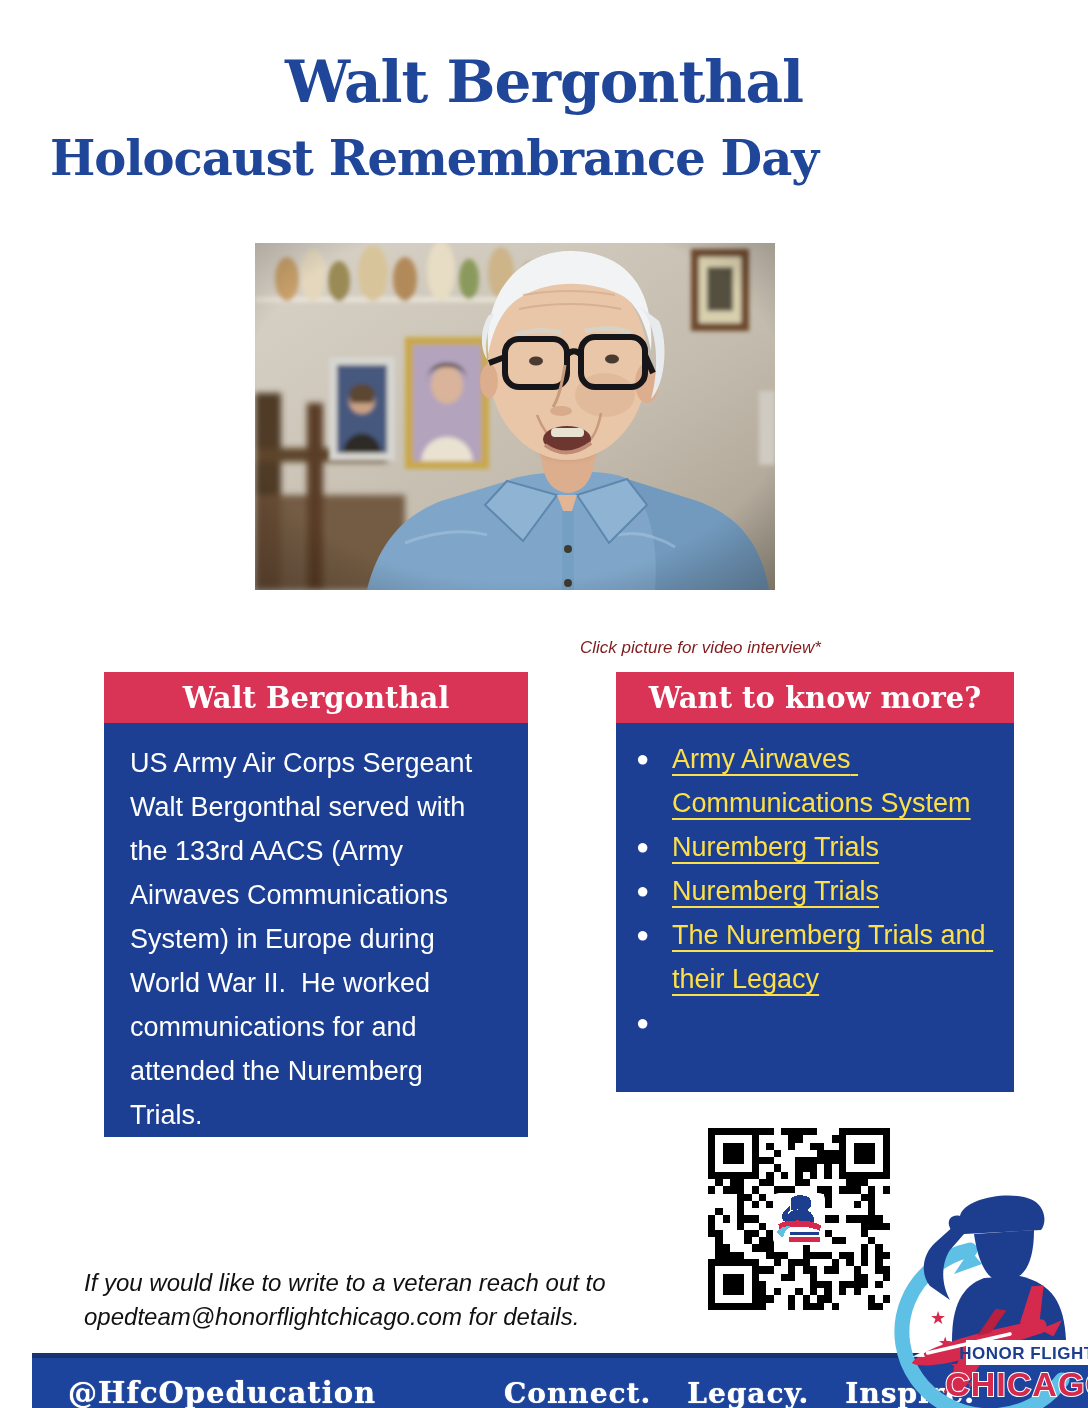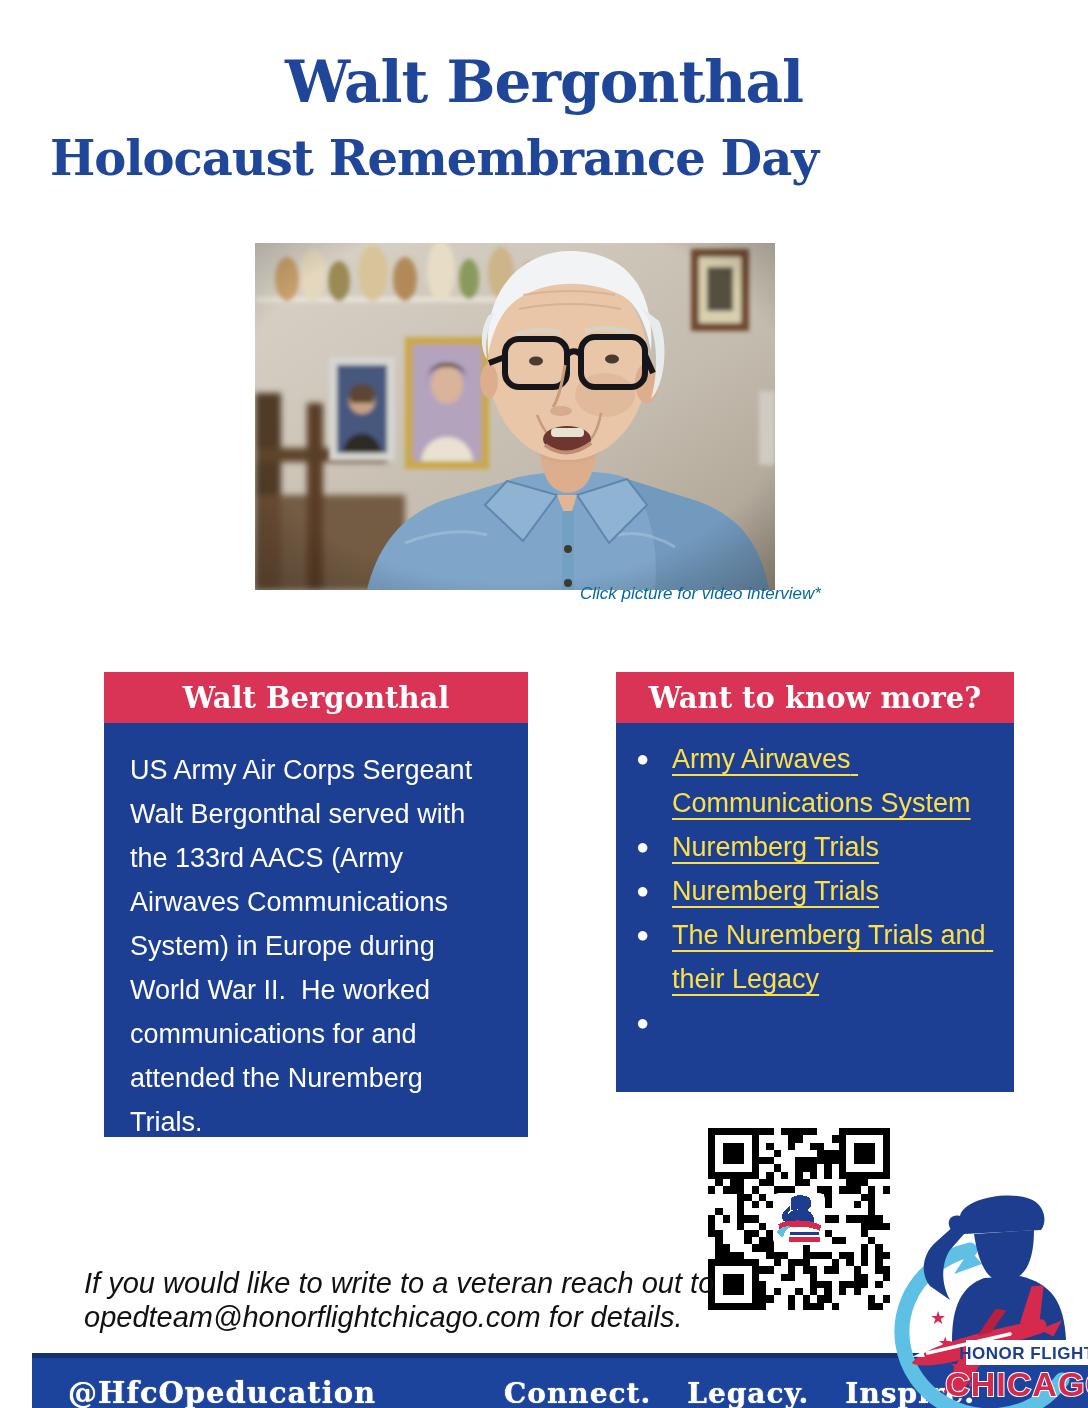--- a/index.html
+++ b/index.html
@@ -31,39 +31,39 @@
     font-size:48px;color:var(--title-blue);letter-spacing:-1px;
   }
 
   
   .photo{
     left:255px;top:243px;width:520px;height:347px;
     cursor:pointer;display:block;
   }
   .photo svg{display:block;width:100%;height:100%;}
   .photo-caption{
-    left:580px;top:584px;
-    font-style:italic;font-size:17px;color:#0369a1;
+    left:580px;top:638px;
+    font-style:italic;font-size:17px;color:#7f1d1d;
   }
 
   
   .panel{overflow:hidden;}
   .panel-header{
     background:var(--header-red);
     height:51px;display:flex;align-items:center;justify-content:center;
     font-family:"DejaVu Serif",serif;font-weight:bold;
     color:#ffffff;font-size:29px;
   }
   .panel-body{
     background:var(--panel-blue);
     color:#ffffff;
   }
   .bio-panel{left:104px;top:672px;width:424px;}
   .bio-panel .panel-body{
-    height:414px;padding:25px 26px;
+    height:414px;padding:18px 26px;
     font-size:27px;line-height:44px;white-space:pre-wrap;
   }
   .links-panel{left:588px;top:672px;width:426px;padding-left:28px;}
   .links-panel .panel-body{
     height:369px;padding:14px 14px 14px 18px;
   }
   .links-panel ul{list-style:none;}
   .links-panel li{
     position:relative;padding-left:38px;
     font-size:27px;line-height:44px;
@@ -82,21 +82,21 @@
   .qr svg{display:block;width:100%;height:100%;shape-rendering:crispEdges;}
   .qr .mini-logo{
     position:absolute;left:50%;top:50%;transform:translate(-50%,-50%);
     width:52px;height:52px;background:#fff;border-radius:6px;
     display:flex;align-items:center;justify-content:center;
   }
 
   
   .contact-note{
     left:84px;top:1266px;
-    font-style:italic;font-size:29px;line-height:34px;color:#111;
+    font-style:italic;font-size:24px;line-height:34px;color:#111;
   }
 
   
   .footer-bar{
     left:0;top:1353px;width:1088px;height:57px;
     background:var(--footer-blue);
     border-top:5px solid var(--footer-edge);
     display:flex;align-items:flex-end;
     z-index:1;
     margin-left:32px;

